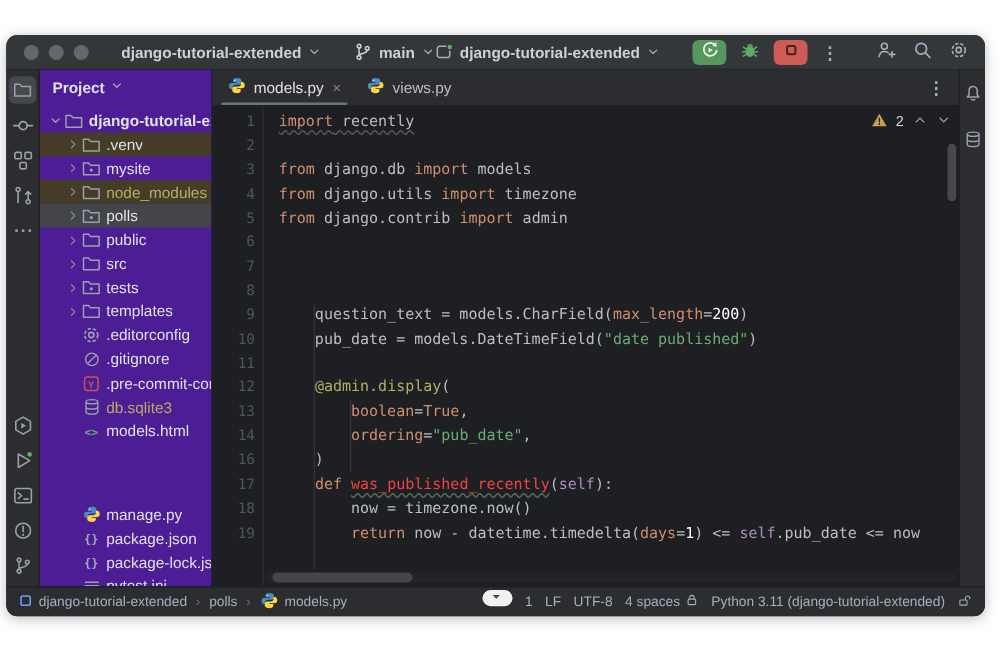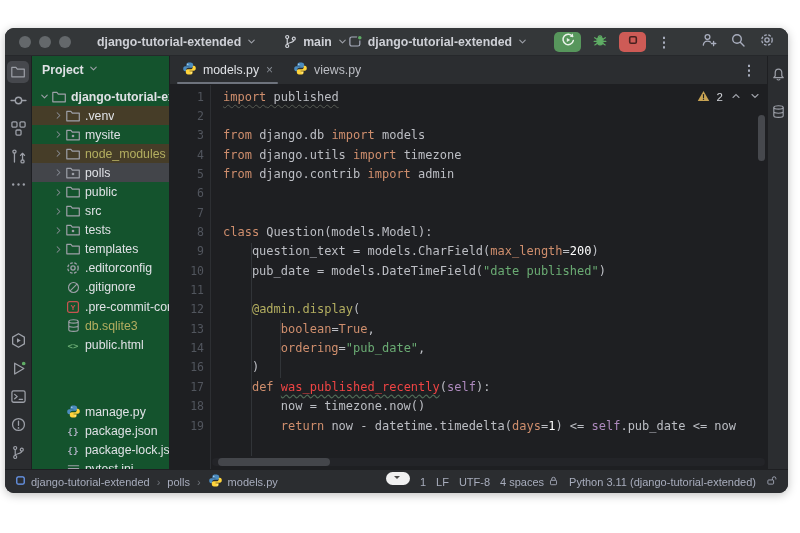--- a/index.html
+++ b/index.html
@@ -28,21 +28,21 @@
   .main{flex:1;display:flex;min-height:0}
   .stripe{width:26px;flex:0 0 auto;background:#2B2D30;border-right:1px solid #1E1F22;
           display:flex;flex-direction:column;align-items:center;padding:5px 0 6px;gap:6px}
   .stripe .spacer{flex:1}
   .sicon{width:22px;height:22px;border-radius:5px;display:flex;align-items:center;
          justify-content:center;color:#9DA0A8;position:relative}
   .sicon.selected{background:#46484D;color:#D5D8DE}
   .stripe-right{width:20px;flex:0 0 auto;background:#2B2D30;border-left:1px solid #1E1F22;
                 display:flex;flex-direction:column;align-items:center;padding-top:7px;gap:15px}
   
-  .project-panel{width:137px;flex:0 0 auto;background:#14532d;border-right:1px solid #1E1F22;
+  .project-panel{width:137px;flex:0 0 auto;background:#4c1d95;border-right:1px solid #1E1F22;
                  display:flex;flex-direction:column;color:#DFE1E5;font-size:12.3px;min-height:0}
   .pp-header{height:28px;flex:0 0 auto;display:flex;align-items:center;gap:4px;
              padding-left:10px;font-weight:700}
   .tree{flex:1;overflow:hidden;padding-top:3px}
   .trow{height:19.1px;display:flex;align-items:center;white-space:nowrap;overflow:hidden}
   .trow.excluded{background:#463D28}
   .trow.selected{background:#43454A}
   .tchev{width:13px;flex:0 0 auto;display:flex;justify-content:center;color:#868B93}
   .ticon{width:16px;height:16px;flex:0 0 auto;margin-right:4px;display:flex;
          align-items:center;justify-content:center}
@@ -424,21 +424,21 @@
             </span>
             <span class="tname olive">db.sqlite3</span>
           </div>
           <div class="trow" style="padding-left: 20px;">
             <span class="tchev"></span>
             <span class="ticon" style="color: rgb(157, 160, 168);">
               <svg width="16" height="16" viewBox="0 0 16 16">
                 <text x="8" y="11.5" text-anchor="middle" font-size="9" font-family="DejaVu Sans Mono, monospace" font-weight="bold" fill="#6AAB73">&lt;&gt;</text>
               </svg>
             </span>
-            <span class="tname">public.html</span>
+            <span class="tname">models.html</span>
           </div>
           <div class="trow" style="padding-left: 20px; margin-top: 48px;">
             <span class="tchev"></span>
             <span class="ticon" style="color: rgb(157, 160, 168);">
               <svg width="15" height="15" viewBox="0 0 16 16">
                 <path fill="#4B8BBE" d="M7.9 1.5c-1.9 0-3.2.7-3.2 2.1v1.6h3.3v.5H3.4c-1.4 0-2.1 1.1-2.1 2.6 0 1.5.7 2.7 2.1 2.7h1.1V9.4c0-1.2 1.1-2.2 2.4-2.2h3.2c1 0 1.8-.8 1.8-1.9V3.6c0-1.4-1.9-2.1-4-2.1z"></path>
                 <path fill="#FFD43B" d="M8.1 14.5c1.9 0 3.2-.7 3.2-2.1v-1.6H8v-.5h4.6c1.4 0 2.1-1.1 2.1-2.6 0-1.5-.7-2.7-2.1-2.7h-1.1v1.6c0 1.2-1.1 2.2-2.4 2.2H5.9c-1 0-1.8.8-1.8 1.9v1.7c0 1.4 1.9 2.1 4 2.1z"></path>
                 <circle cx="6.2" cy="3.5" r="0.6" fill="#fff"></circle>
                 <circle cx="9.8" cy="12.5" r="0.6" fill="#fff"></circle>
               </svg>
@@ -508,21 +508,21 @@
           </div>
           <div class="tab-kebab">⋮</div>
         </div>
       <div class="code-wrap">
         <div class="gutter-sep"></div>
         <div class="iguide" style="left:81px;top:158px;height:213px"></div>
         <div class="iguide" style="left:110px;top:235px;height:58px"></div>
         <div class="code-lines" id="codelines">
             <div class="cline">
               <span class="lnum">1</span>
-              <span class="ltext"><span class="s-kw u-weak">import</span><span class="s-pl u-weak"> published</span></span>
+              <span class="ltext"><span class="s-kw u-weak">import</span><span class="s-pl u-weak"> recently</span></span>
             </div>
             <div class="cline">
               <span class="lnum">2</span>
               <span class="ltext"></span>
             </div>
             <div class="cline">
               <span class="lnum">3</span>
               <span class="ltext"><span class="s-kw">from</span><span class="s-pl"> django.db </span><span class="s-kw">import</span><span class="s-pl"> models</span></span>
             </div>
             <div class="cline">
@@ -536,21 +536,20 @@
             <div class="cline">
               <span class="lnum">6</span>
               <span class="ltext"></span>
             </div>
             <div class="cline">
               <span class="lnum">7</span>
               <span class="ltext"></span>
             </div>
             <div class="cline">
               <span class="lnum">8</span>
-              <span class="ltext"><span class="s-kw">class</span><span class="s-pl"> Question(models.Model):</span></span>
             </div>
             <div class="cline">
               <span class="lnum">9</span>
               <span class="ltext"><span class="s-pl">    question_text = models.CharField(</span><span class="s-named">max_length</span><span class="s-pl">=</span><span class="s-num">200</span><span class="s-pl">)</span></span>
             </div>
             <div class="cline">
               <span class="lnum">10</span>
               <span class="ltext"><span class="s-pl">    pub_date = models.DateTimeField(</span><span class="s-str">"date published"</span><span class="s-pl">)</span></span>
             </div>
             <div class="cline">

